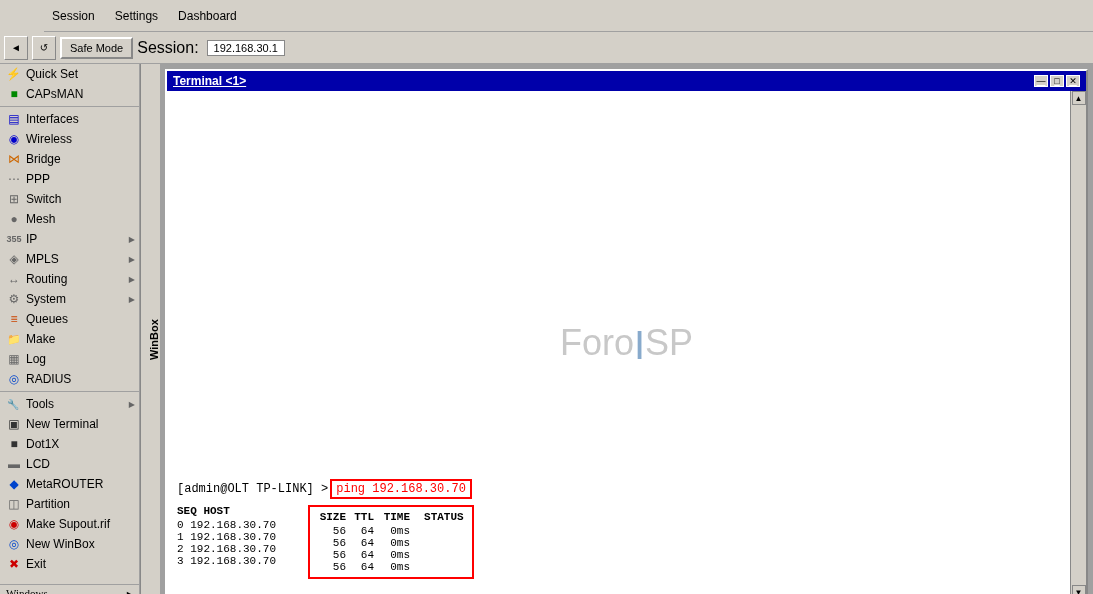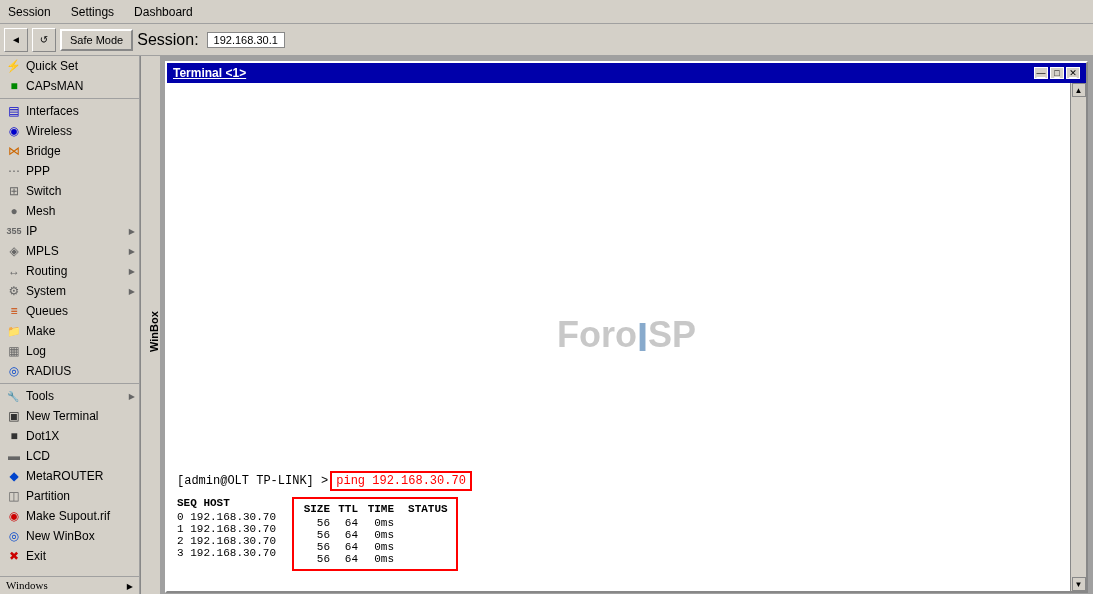--- a/index.html
+++ b/index.html
@@ -8,25 +8,26 @@
       height: 594px;
       font-family: 'Segoe UI', Tahoma, Geneva, Verdana, sans-serif;
       font-size: 12px;
       background: #d4d0c8;
       overflow: hidden;
     }
 
     
     .menu-bar {
       background: #d4d0c8;
-      height: 24px;
+      height: 32px;
       display: flex;
       align-items: center;
       border-bottom: 1px solid #a0a0a0;
       padding: 0 4px;
+      margin-left: 44px;
     }
     .menu-bar span {
       margin-right: 12px;
       font-size: 12px;
       cursor: pointer;
       padding: 2px 4px;
     }
 
     
     .toolbar {
@@ -191,21 +192,21 @@
     }
 
     
     .watermark {
       position: absolute;
       top: 50%;
       left: 50%;
       transform: translate(-50%, -50%);
       font-size: 36px;
       color: #ccc;
-      font-weight: bold;
+      font-weight: normal;
       pointer-events: none;
       user-select: none;
       white-space: nowrap;
     }
 
     
     .terminal-content {
       position: absolute;
       bottom: 20px;
       left: 10px;
@@ -226,21 +227,21 @@
     .prompt-command {
       color: red;
       font-size: 12px;
       font-family: 'Courier New', monospace;
       border: 2px solid red;
       padding: 1px 4px;
       margin-left: 2px;
     }
     .ping-table-area {
       display: flex;
-      gap: 16px;
+      gap: 32px;
       margin-top: 4px;
     }
     .seq-host-table {
       font-family: 'Courier New', monospace;
       font-size: 11px;
     }
     .seq-host-table .header {
       font-weight: bold;
       margin-bottom: 2px;
     }

